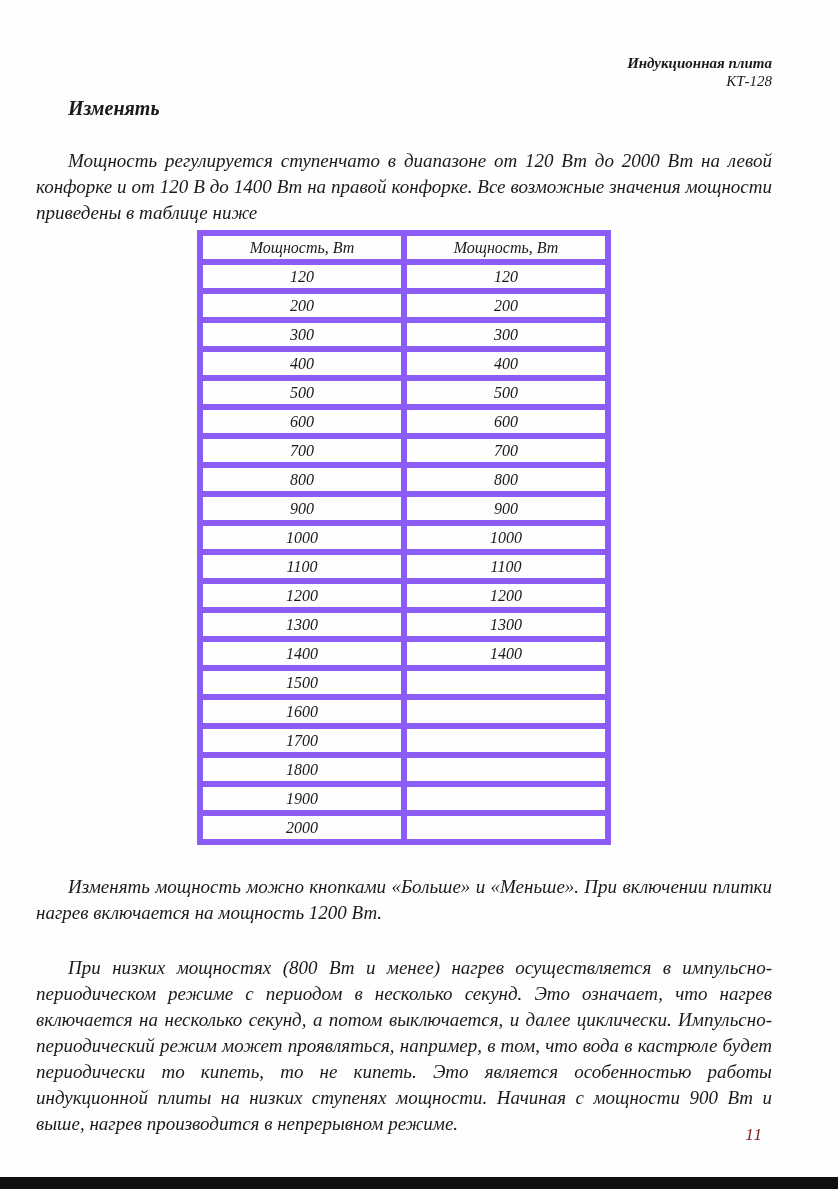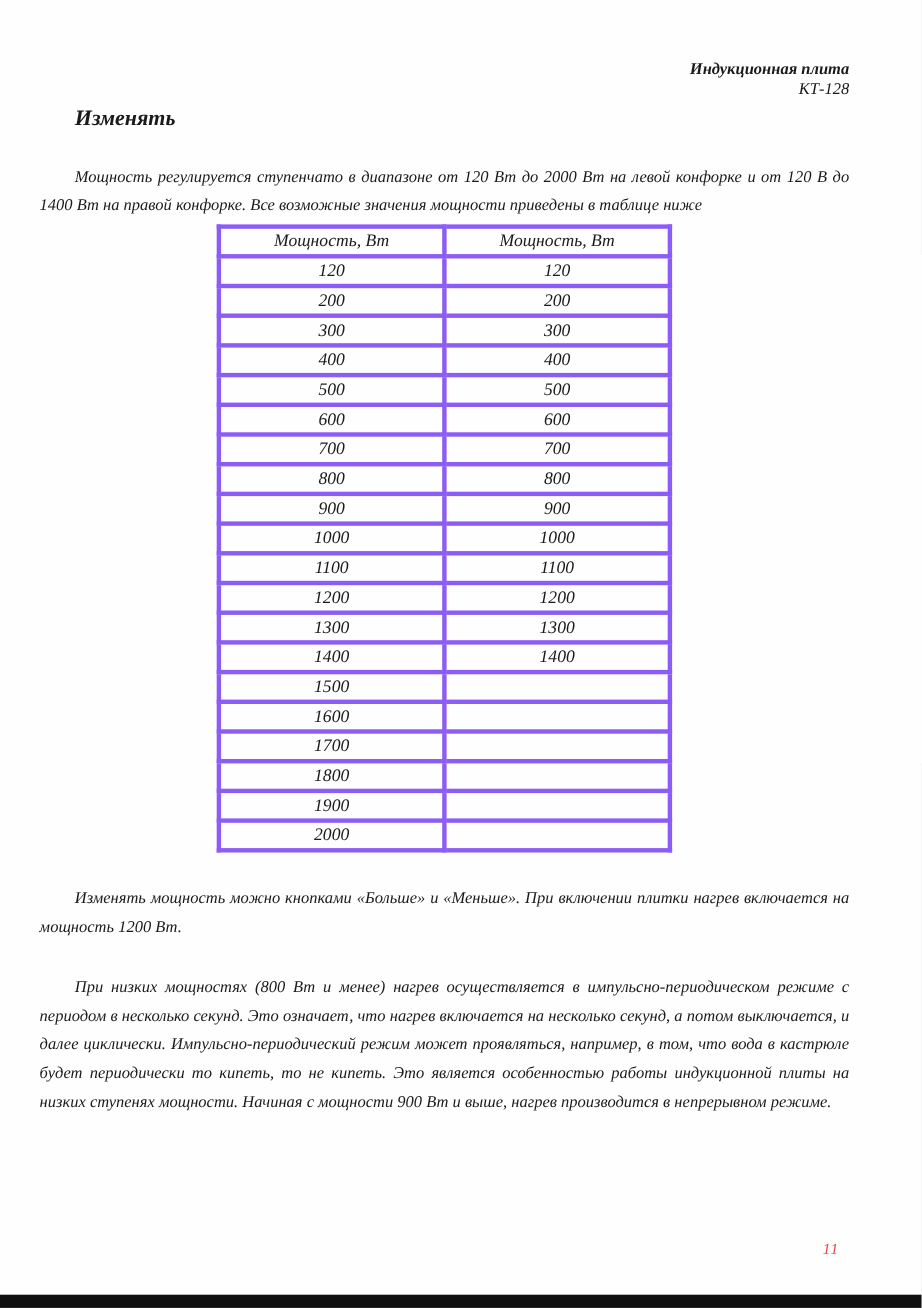--- a/index.html
+++ b/index.html
@@ -27,50 +27,50 @@
   }
   .doc-header .product { font-weight: bold; }
   .section-title {
     margin-top: 7px;
     padding-left: 32px;
     font-size: 20px;
     font-weight: bold;
     line-height: 22px;
   }
   p.body-text {
-    font-size: 15px;
+    font-size: 19px;
     line-height: 26px;
     text-align: justify;
     text-indent: 32px;
     margin-top: 29px;
   }
   .para-intro { margin-top: 2px; }
   .para-change { margin-top: 26px; }
   table.power-table {
     border-collapse: collapse;
     margin: 4px auto 0 auto;
     width: 414px;
     table-layout: fixed;
   }
   .power-table th, .power-table td {
-    border: 4px solid #8b5cf6;
+    border: 6px solid #8b5cf6;
     height: 23px;
     line-height: 23px;
     padding: 0;
     text-align: center;
     vertical-align: middle;
     font-size: 16px;
     font-weight: normal;
   }
   .page-number {
     position: absolute;
     right: 75px;
     bottom: 44px;
-    font-size: 14px;
-    color: #ef4444;
+    font-size: 17px;
+    color: #7f1d1d;
     letter-spacing: 1px;
   }
   .footer-bar {
     position: absolute;
     left: 0;
     bottom: 0;
     width: 100%;
     height: 12px;
     background: #101010;
   }

